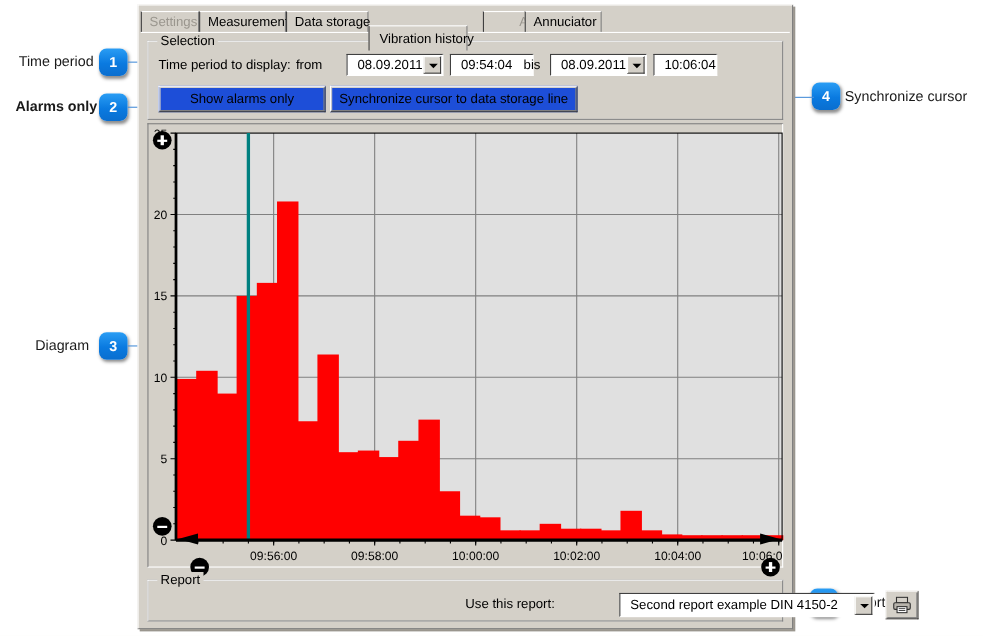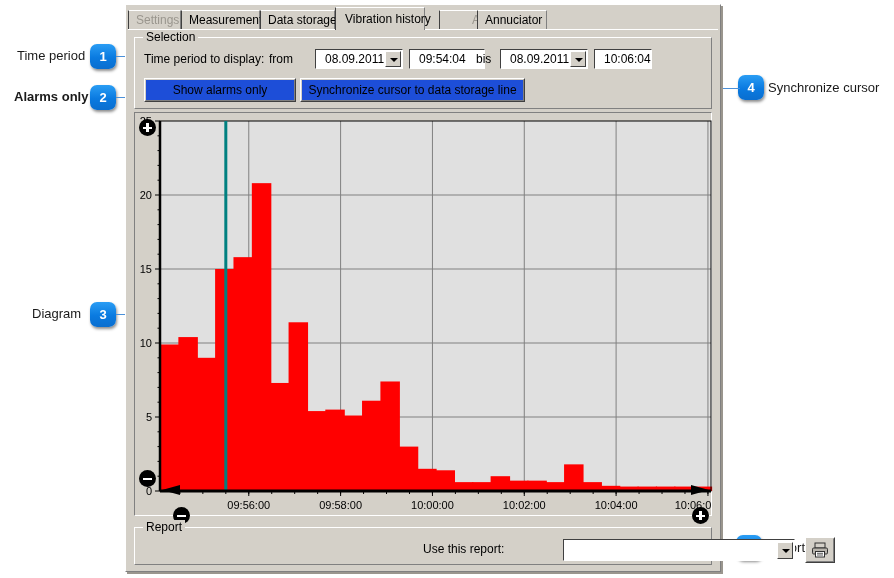--- a/index.html
+++ b/index.html
@@ -67,21 +67,21 @@
     border-top: 1px solid #ffffff;
     border-left: 1px solid #404040;
     border-right: 1px solid #808080;
     color: #000000;
     box-sizing: border-box;
     white-space: nowrap;
     cursor: default;
   }
   .tab.disabled { color: #9a968e; }
   .tab.active {
-    top: 0px;
+    top: 16px;
     height: 23px;
     line-height: 22px;
     z-index: 5;
     border-bottom: none;
     background: #d4d0c8;
     padding: 0 9px;
   }
   #tabline {
     position: absolute;
     left: 2px; top: 24px;
@@ -427,20 +427,21 @@
       <div class="zoombtn plus" style="left:557px; top:394px;"></div>
     </div>
 
     <div class="groupbox" style="left:8px; top:522px; width:578px; height:38px;">
       <div class="groupbox-inner"></div>
       <div class="group-title">Report</div>
 
       <div class="ftext" style="left:288px; top:14px;">Use this report:</div>
 
       <div class="field" style="left:428px; top:11px; width:232px; height:22px; line-height:20px;">
+        <span>Second report example DIN 4150-2</span>
         <span class="combo-arrow" style="top:2px; height:17px;"></span>
       </div>
 
       <div id="printbtn" style="left:670px; top:9px;">
         <span class="inner">
           <svg width="18" height="16" viewBox="0 0 18 16">
             <rect x="4" y="1" width="10" height="5" fill="none" stroke="#303030" stroke-width="1"></rect>
             <rect x="1.5" y="6" width="15" height="6" rx="1.2" fill="#b8b4ac" stroke="#303030" stroke-width="1"></rect>
             <rect x="4.5" y="9.5" width="9" height="5.5" fill="#ffffff" stroke="#303030" stroke-width="1"></rect>
             <line x1="6" y1="11.3" x2="12" y2="11.3" stroke="#303030" stroke-width="0.8"></line>

